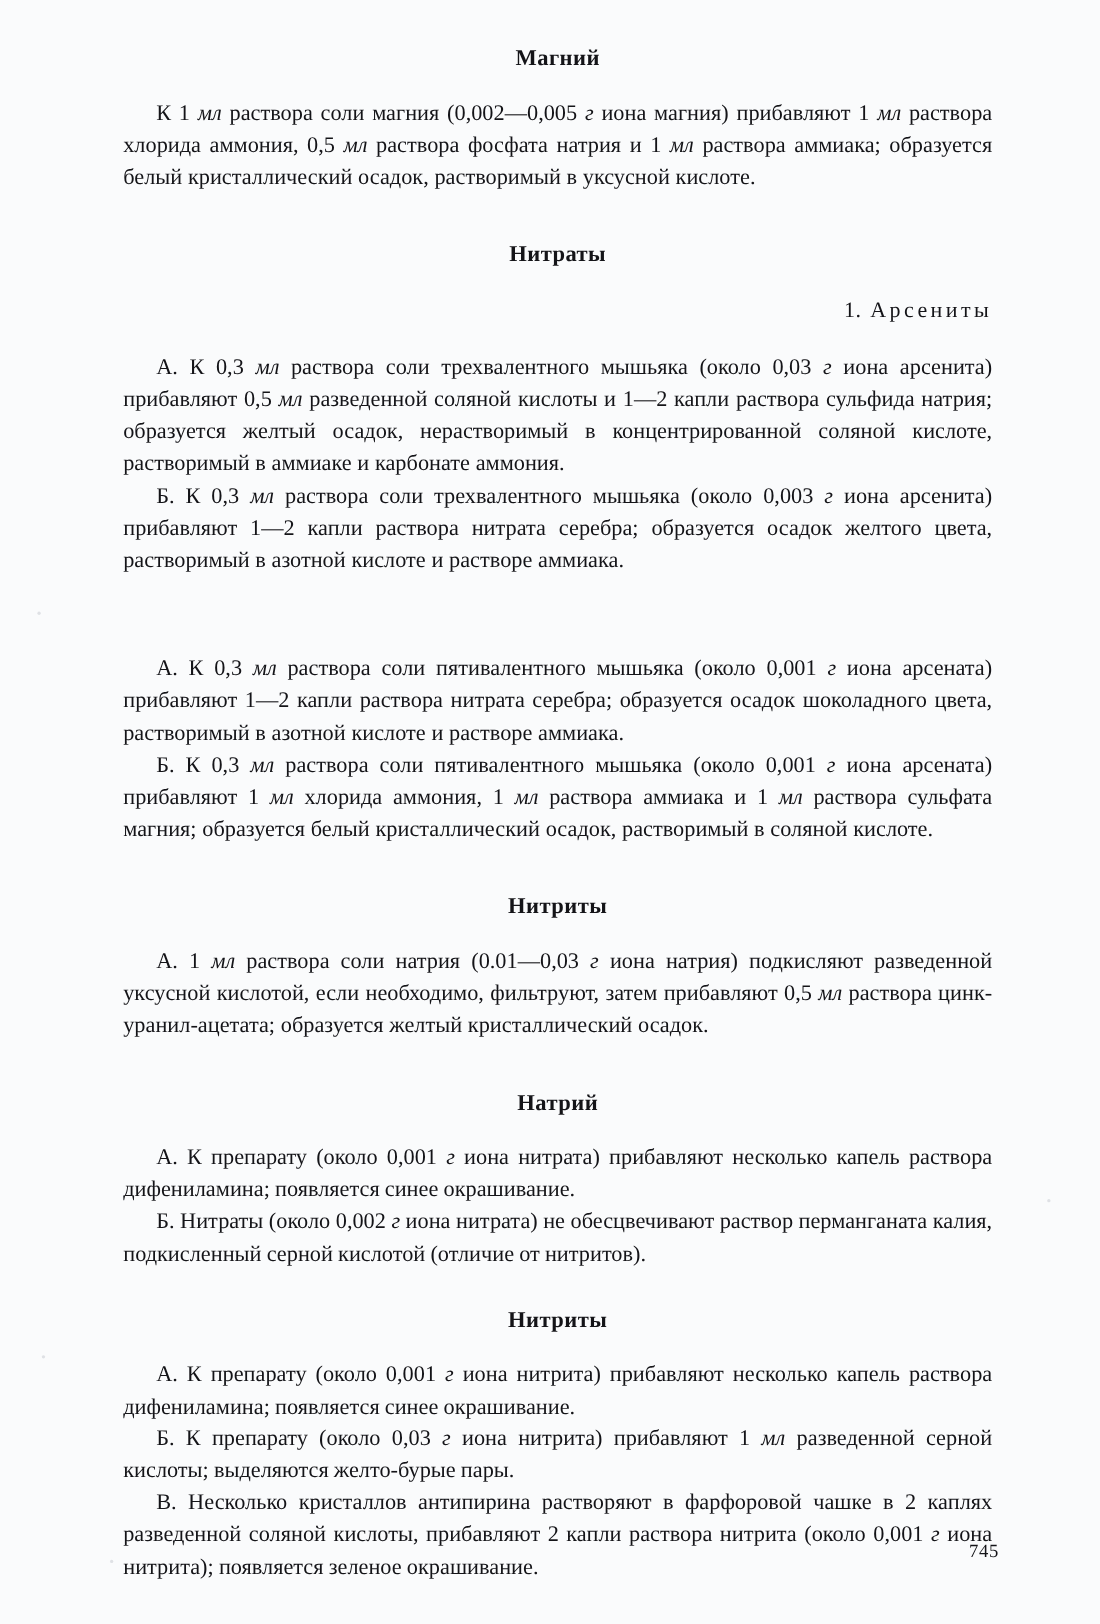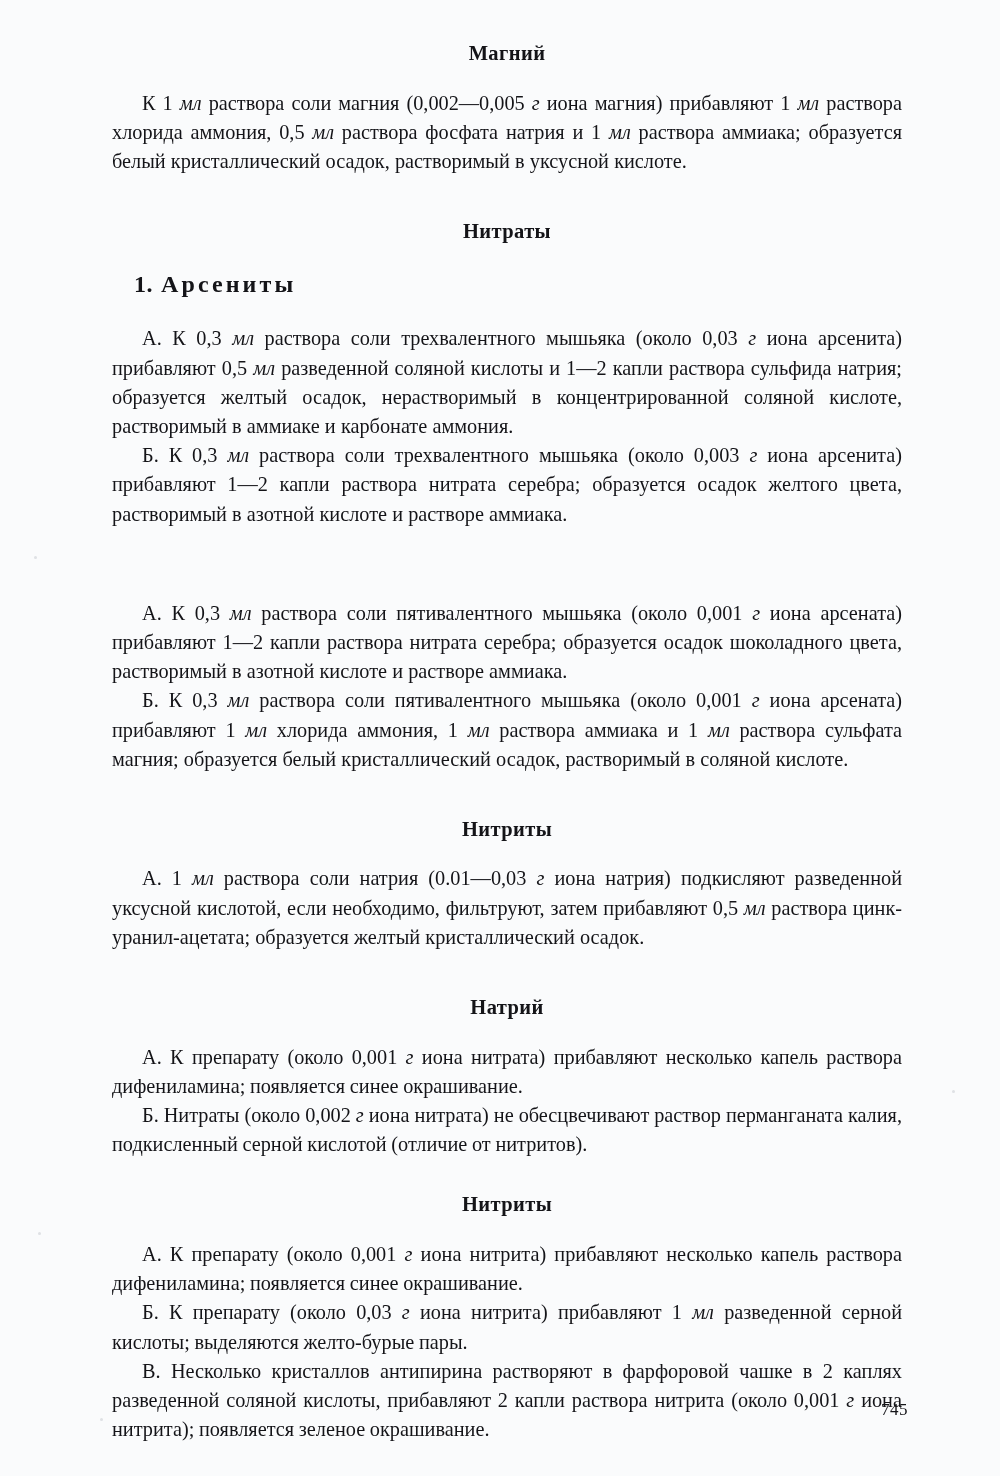--- a/index.html
+++ b/index.html
@@ -35,27 +35,28 @@
     text-align: center;
     font-weight: bold;
     font-size: 20.5px;
     letter-spacing: 0.4px;
     margin: 0;
     line-height: 1.1;
   }
 
   
   .subsection-heading {
-    font-size: 24px;
-    font-weight: bold;
+    font-size: 20px;
+    font-weight: normal;
     letter-spacing: 3.1px;
     margin: 0;
     padding-left: 22px;
     line-height: 1.15;
     white-space: nowrap;
+    text-align: right;
   }
   .subsection-heading .num {
     letter-spacing: 0.5px;
   }
 
   
   p.body {
     margin: 0;
     font-size: 20.3px;
     line-height: 29.2px;

